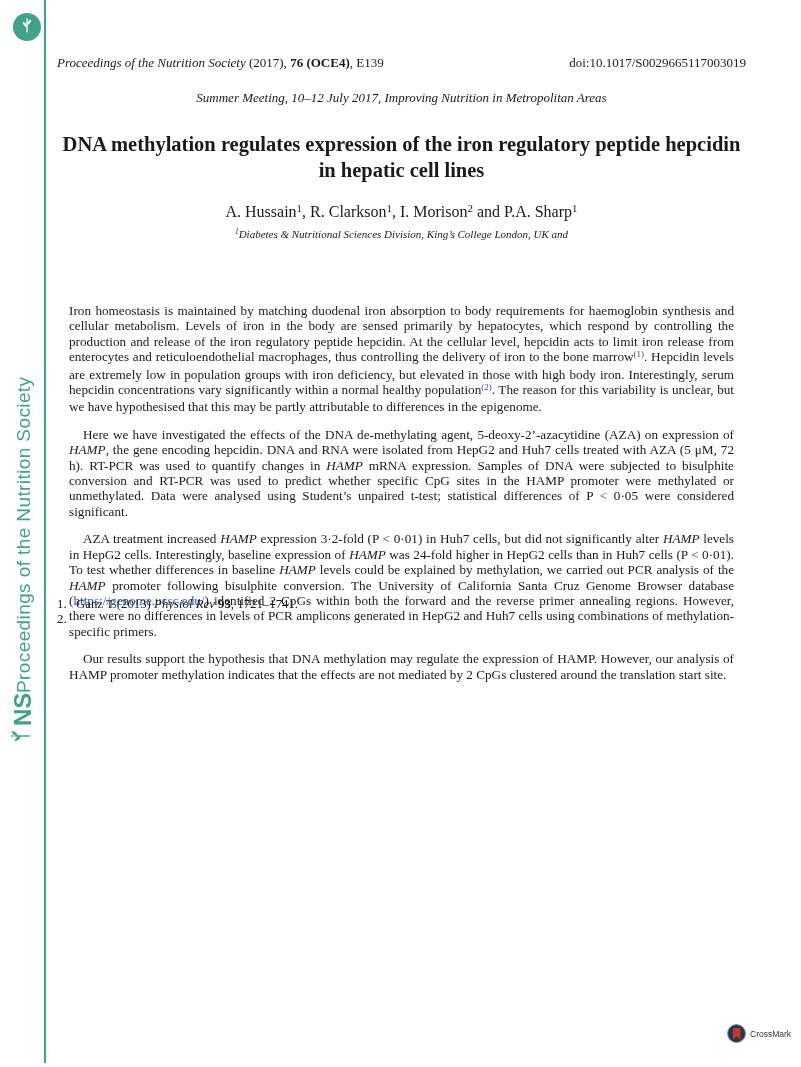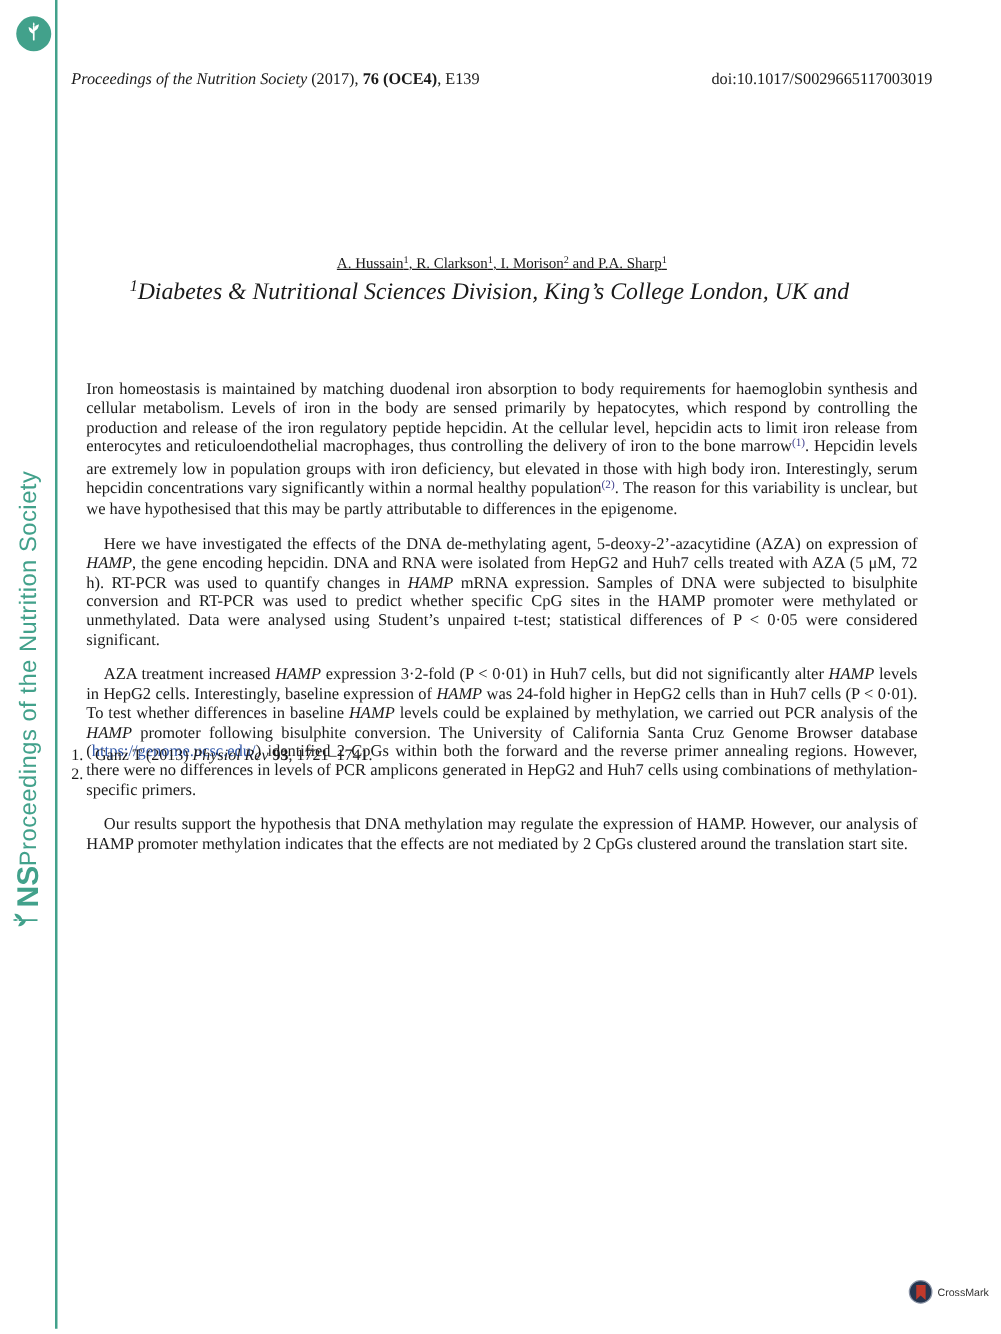--- a/index.html
+++ b/index.html
@@ -24,23 +24,23 @@
 
   
   .cite-row { position:absolute; left:57px; top:55px; width:689px; display:flex;
               justify-content:space-between; font-size:13px; }
   .meeting-line { position:absolute; left:57px; top:90px; width:689px; text-align:center;
                   font-size:13px; font-style:italic; }
 
   
   .article-title { position:absolute; left:57px; top:132px; width:689px; text-align:center;
                    font-size:20.5px; line-height:25.5px; font-weight:bold; }
-  .authors-line { position:absolute; left:57px; top:203px; width:689px; text-align:center; font-size:12px;text-decoration:underline; }
-  .affiliations { position:absolute; left:47px; top:226px; width:689px; text-align:center;
-                  font-size:19px; line-height:16.5px; font-style:italic; }
+  .authors-line { position:absolute; left:57px; top:203px; width:689px; text-align:center; font-size:16px; }
+  .affiliations { position:absolute; left:57px; top:226px; width:689px; text-align:center;
+                  font-size:11px; line-height:16.5px; font-style:italic; }
 
   
   .abstract { position:absolute; left:57px; top:291px; width:689px;
               font-size:13.2px; line-height:15.4px; text-align:justify; }
   .abstract p { margin:12px; }
   .abstract p + p { text-indent:14px; }
 
   
   .references { position:absolute; left:57px; top:597px; width:620px; font-size:12.8px; line-height:15px; }
   .ref-row { display:flex; }
@@ -91,21 +91,23 @@
       </svg>
     </span>
     <span>NS</span>
   </div>
 
   <div class="cite-row">
     <span><span class="seg-italic">Proceedings of the Nutrition Society</span><span> (2017), </span><span class="seg-bold">76 (OCE4)</span><span>, E139</span></span>
     <span>doi:10.1017/S0029665117003019</span>
   </div>
 
+  <div class="meeting-line">Summer Meeting, 10–12 July 2017, Improving Nutrition in Metropolitan Areas</div>
 
+  <h1 class="article-title">DNA methylation regulates expression of the iron regulatory peptide hepcidin in hepatic cell lines</h1>
 
   <div class="authors-line"><span>A. Hussain</span><span class="seg-sup">1</span><span>, R. Clarkson</span><span class="seg-sup">1</span><span>, I. Morison</span><span class="seg-sup">2</span><span> and P.A. Sharp</span><span class="seg-sup">1</span></div>
 
   <div class="affiliations">
     <div><span class="seg-sup">1</span><span>Diabetes &amp; Nutritional Sciences Division, King’s College London, UK and</span></div>
   </div>
 
   <div class="abstract">
     <p><span>Iron homeostasis is maintained by matching duodenal iron absorption to body requirements for haemoglobin synthesis and cellular metabolism. Levels of iron in the body are sensed primarily by hepatocytes, which respond by controlling the production and release of the iron regulatory peptide hepcidin. At the cellular level, hepcidin acts to limit iron release from enterocytes and reticuloendothelial macrophages, thus controlling the delivery of iron to the bone marrow</span><span class="seg-sup-link">(1)</span><span>. Hepcidin levels are extremely low in population groups with iron deficiency, but elevated in those with high body iron. Interestingly, serum hepcidin concentrations vary significantly within a normal healthy population</span><span class="seg-sup-link">(2)</span><span>. The reason for this variability is unclear, but we have hypothesised that this may be partly attributable to differences in the epigenome.</span></p>
     <p><span>Here we have investigated the effects of the DNA de-methylating agent, 5-deoxy-2’-azacytidine (AZA) on expression of </span><span class="seg-italic">HAMP</span><span>, the gene encoding hepcidin. DNA and RNA were isolated from HepG2 and Huh7 cells treated with AZA (5 μM, 72 h). RT-PCR was used to quantify changes in </span><span class="seg-italic">HAMP</span><span> mRNA expression. Samples of DNA were subjected to bisulphite conversion and RT-PCR was used to predict whether specific CpG sites in the HAMP promoter were methylated or unmethylated. Data were analysed using Student’s unpaired t-test; statistical differences of P &lt; 0·05 were considered significant.</span></p>

